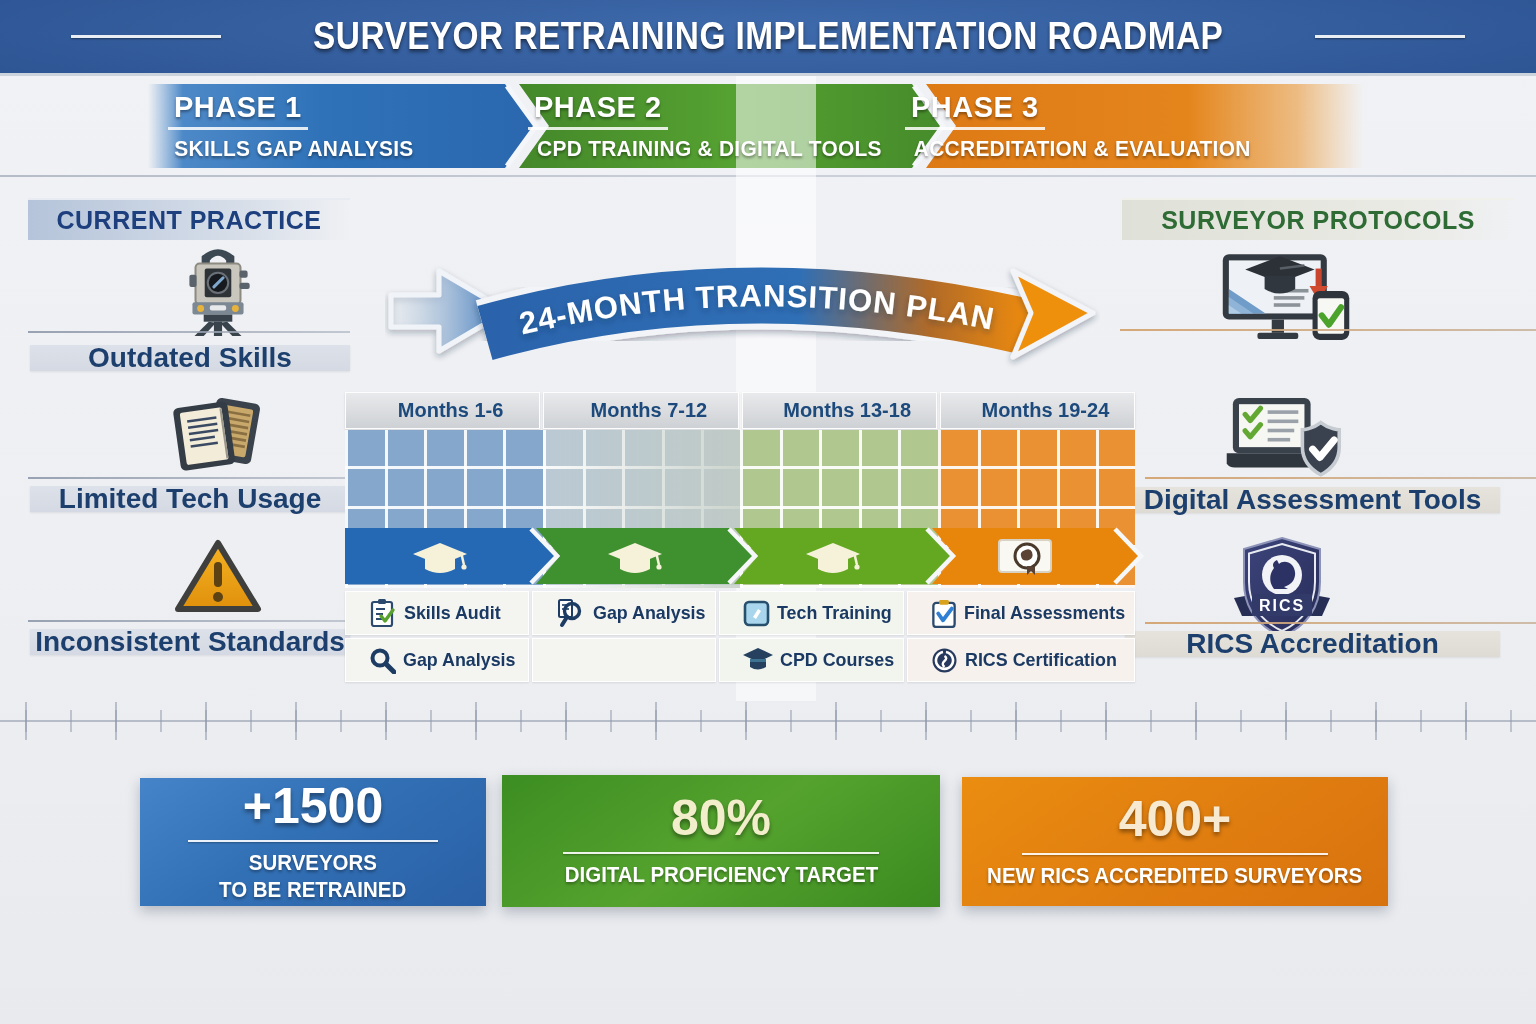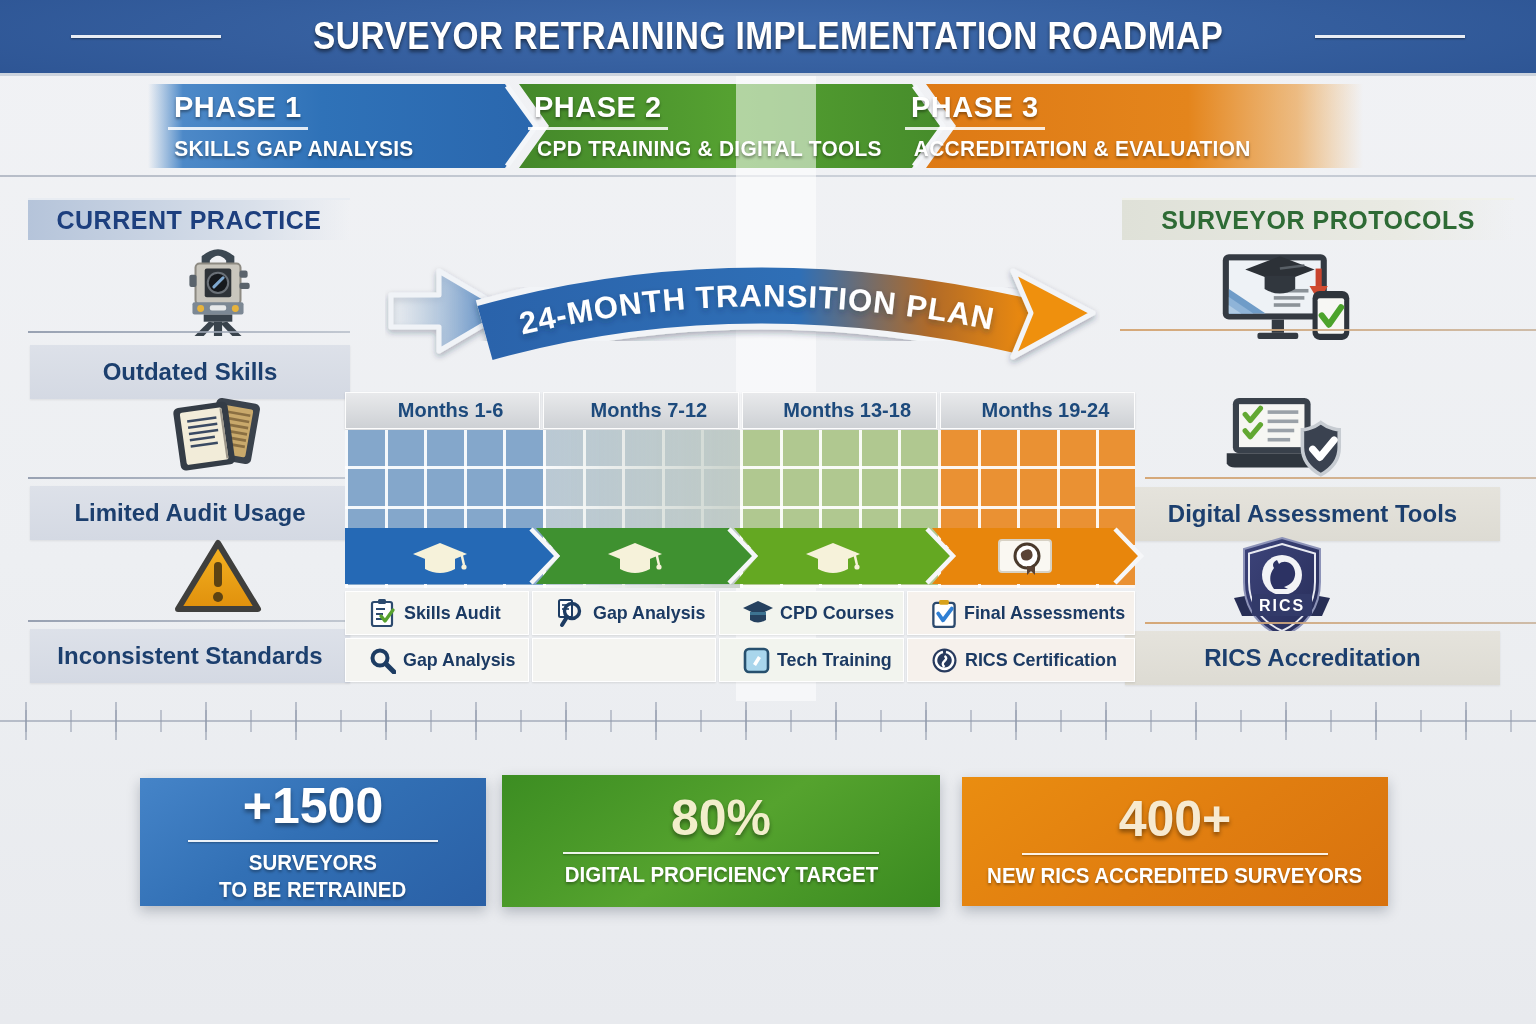--- a/index.html
+++ b/index.html
@@ -34,22 +34,22 @@
   .lline{position:absolute;height:2px;background:linear-gradient(90deg,#838ea2,#b7bec9);opacity:.8;}
   .rline{position:absolute;height:2px;background:linear-gradient(90deg,#d3a06a,#cbb6a0);opacity:.9;}
   .vband{position:absolute;left:736px;top:76px;width:80px;height:625px;background:rgba(255,255,255,.55);}
   
   .col-header{position:absolute;height:40px;display:flex;align-items:center;justify-content:center;
     font-weight:bold;font-size:25px;letter-spacing:.5px;transform-origin:left center;}
   .col-header.left{left:28px;top:198px;width:322px;color:#1d3f7e;
     background:linear-gradient(90deg,#b5c4da 0%,#d9e0ea 70%,rgba(217,224,234,0));border-top:2px solid #e8ecf2;}
   .col-header.right{left:1122px;top:198px;width:392px;color:#2e6b35;
     background:linear-gradient(90deg,#dfe1d8 0%,#e9eae3 70%,rgba(233,234,227,0));border-top:2px solid #f0f1ea;}
-  .label-band{position:absolute;height:54px;display:flex;align-items:center;justify-content:center;
-    font-weight:bold;font-size:24px;color:#1c3f6e;}
+  .label-band{position:absolute;height:26px;display:flex;align-items:center;justify-content:center;
+    font-weight:bold;font-size:28px;color:#1c3f6e;}
   .label-band.lb-left{left:30px;width:320px;background:linear-gradient(180deg,#dde1e9,#d4d9e3);box-shadow:0 1px 2px rgba(0,0,0,.08);}
   .label-band.lb-right{left:1125px;width:375px;background:linear-gradient(180deg,#e5e3dc,#dddbd3);box-shadow:0 1px 2px rgba(0,0,0,.08);}
   .icon-slot{position:absolute;}
   
   .transition{position:absolute;left:385px;top:243px;width:715px;height:132px;z-index:2;}
   
   .timeline{position:absolute;left:345px;top:392px;width:790px;height:292px;}
   .tl-headers{display:flex;gap:3px;height:37px;}
   .tl-headers .hcell{flex:1;background:linear-gradient(180deg,#e9eaec,#cdd0d4);
     box-shadow:inset 0 0 0 1px #fdfdfd,0 1px 2px rgba(0,0,0,.12);
@@ -190,21 +190,21 @@
         <line x1="20" y1="22" x2="48" y2="22"></line>
           <line x1="20" y1="28" x2="48" y2="28"></line>
         <line x1="20" y1="34" x2="48" y2="34"></line>
           <line x1="20" y1="40" x2="44" y2="40"></line>
         <line x1="20" y1="46" x2="46" y2="46"></line>
       </g>
       <line x1="53" y1="14" x2="53" y2="62" stroke="#9b958a" stroke-width="2"></line>
     </g>
   </svg>
   <div class="lline" style="left:28px;top:477px;width:322px"></div>
-  <div class="label-band lb-left" style="top:486px">Limited Audit Usage</div>
+  <div class="label-band lb-left" style="top:486px">Limited Tech Usage</div>
 
   <svg class="icon-slot" style="left:173px;top:536px" width="90" height="84" viewBox="0 0 90 84">
     <defs>
       <linearGradient id="gwarn" x1="0" y1="0" x2="0" y2="1">
         <stop offset="0" stop-color="#f5b322"></stop>
           <stop offset="1" stop-color="#e0900c"></stop>
       </linearGradient>
     </defs>
     <path d="M45 7 L85 73 L5 73 Z" fill="url(#gwarn)" stroke="#3f3f3d" stroke-width="6" stroke-linejoin="round"></path>
     <rect x="41" y="26" width="8" height="25" rx="4" fill="#5d4313"></rect>
@@ -367,33 +367,33 @@
             <line x1="6" y1="11" x2="13" y2="11" stroke="#1d3c63" stroke-width="1.6"></line>
             <circle cx="16" cy="13" r="7.5" fill="none" stroke="#1d3c63" stroke-width="3.4"></circle>
             <line x1="11" y1="19" x2="6" y2="27" stroke="#1d3c63" stroke-width="4" stroke-linecap="round"></line>
           </svg>
           <span>Gap Analysis</span>
         </div>
         <div class="tcell empty"></div>
       </div>
       <div class="tcol">
         <div class="tcell cool">
+          <svg width="27" height="27" viewBox="0 0 27 27">
+            <rect x="2" y="2" width="23" height="23" rx="4" fill="#a9d6ec" stroke="#27506e" stroke-width="2.6"></rect>
+            <polygon points="10,17 15,9 18,11 13,19" fill="#ffffff"></polygon>
+          </svg>
+          <span>Tech Training</span>
+        </div>
+        <div class="tcell cool">
           <svg width="30" height="26" viewBox="0 0 30 26">
             <polygon points="15,1 30,8 15,15 0,8" fill="#25415f"></polygon>
             <path d="M7 12 L7 19 Q15 24 23 19 L23 12" fill="#3d7391"></path>
             <path d="M7 15 L7 20 Q15 25 23 20 L23 15" fill="#25415f"></path>
           </svg>
           <span>CPD Courses</span>
-        </div>
-        <div class="tcell cool">
-          <svg width="27" height="27" viewBox="0 0 27 27">
-            <rect x="2" y="2" width="23" height="23" rx="4" fill="#a9d6ec" stroke="#27506e" stroke-width="2.6"></rect>
-            <polygon points="10,17 15,9 18,11 13,19" fill="#ffffff"></polygon>
-          </svg>
-          <span>Tech Training</span>
         </div>
       </div>
       <div class="tcol">
         <div class="tcell warm">
           <svg width="26" height="29" viewBox="0 0 26 30">
             <rect x="2" y="4" width="22" height="25" rx="3" fill="#ffffff" stroke="#2c4a6e" stroke-width="2.4"></rect>
             <rect x="8" y="1" width="10" height="5" rx="1.5" fill="#d8a21c"></rect>
             <path d="M7 15 l5 7 l9 -12" fill="none" stroke="#2f7fd4" stroke-width="4" stroke-linecap="round" stroke-linejoin="round"></path>
           </svg>
           <span>Final Assessments</span>

